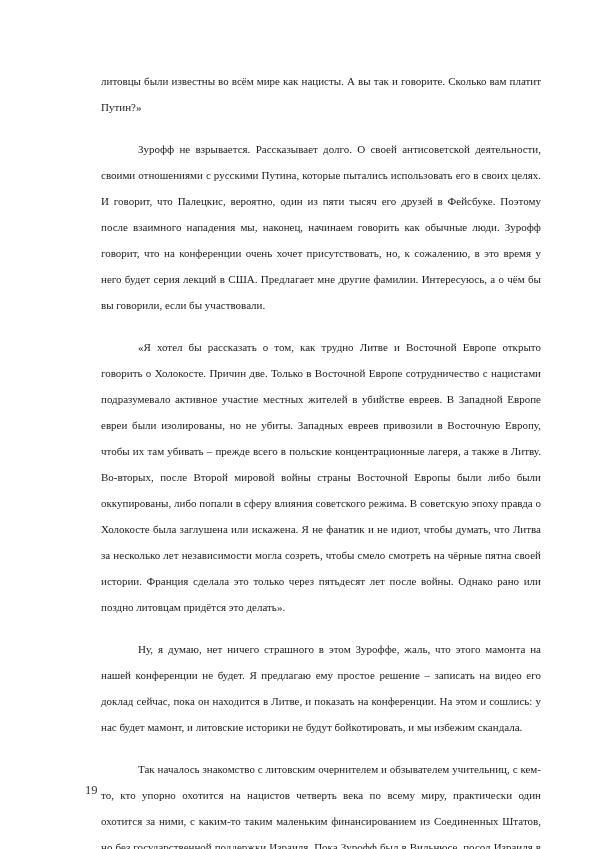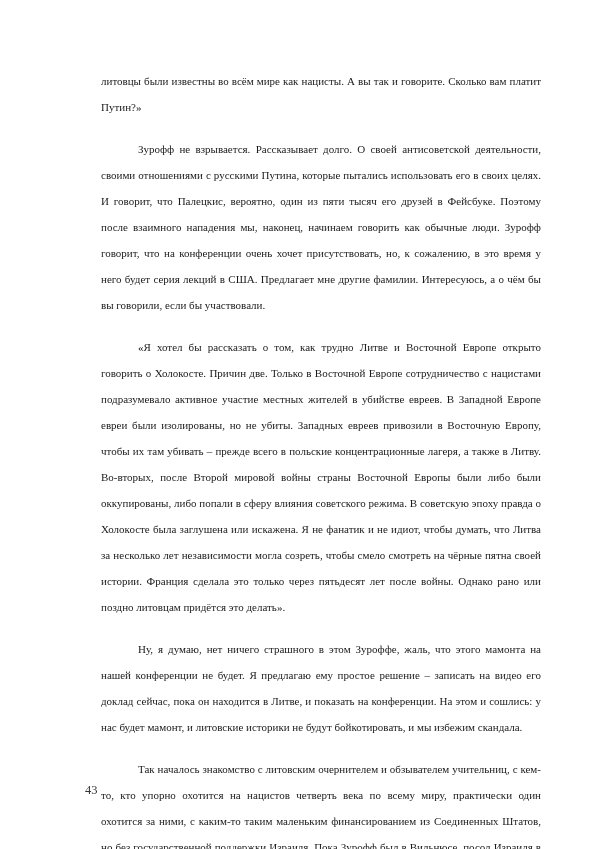--- a/index.html
+++ b/index.html
@@ -46,13 +46,13 @@
 
 <div class="page">
   <p class="para">литовцы были известны во всём мире как нацисты. А вы так и говорите. Сколько вам платит Путин?»</p>
   <p class="para indent">Зурофф не взрывается. Рассказывает долго. О своей антисоветской деятельности, своими отношениями с русскими Путина, которые пытались использовать его в своих целях. И говорит, что Палецкис, вероятно, один из пяти тысяч его друзей в Фейсбуке. Поэтому после взаимного нападения мы, наконец, начинаем говорить как обычные люди. Зурофф говорит, что на конференции очень хочет присутствовать, но, к сожалению, в это время у него будет серия лекций в США. Предлагает мне другие фамилии. Интересуюсь, а о чём бы вы говорили, если бы участвовали.</p>
   <p class="para indent">«Я хотел бы рассказать о том, как трудно Литве и Восточной Европе открыто говорить о Холокосте. Причин две. Только в Восточной Европе сотрудничество с нацистами подразумевало активное участие местных жителей в убийстве евреев. В Западной Европе евреи были изолированы, но не убиты. Западных евреев привозили в Восточную Европу, чтобы их там убивать – прежде всего в польские концентрационные лагеря, а также в Литву. Во-вторых, после Второй мировой войны страны Восточной Европы были либо были оккупированы, либо попали в сферу влияния советского режима. В советскую эпоху правда о Холокосте была заглушена или искажена. Я не фанатик и не идиот, чтобы думать, что Литва за несколько лет независимости могла созреть, чтобы смело смотреть на чёрные пятна своей истории. Франция сделала это только через пятьдесят лет после войны. Однако рано или поздно литовцам придётся это делать».</p>
   <p class="para indent">Ну, я думаю, нет ничего страшного в этом Зуроффе, жаль, что этого мамонта на нашей конференции не будет. Я предлагаю ему простое решение – записать на видео его доклад сейчас, пока он находится в Литве, и показать на конференции. На этом и сошлись: у нас будет мамонт, и литовские историки не будут бойкотировать, и мы избежим скандала.</p>
   <p class="para indent">Так началось знакомство с литовским очернителем и обзывателем учительниц, с кем-то, кто упорно охотится на нацистов четверть века по всему миру, практически один охотится за ними, с каким-то таким маленьким финансированием из Соединенных Штатов, но без государственной поддержки Израиля. Пока Зурофф был в Вильнюсе, посол Израиля в Литве практически «отрёкся» от него, дескать, везде ездит и портит людям настроение...</p>
 
 </div>
 
-<div class="page-number">43</div>
+<div class="page-number">19</div>
 
 </body></html>

